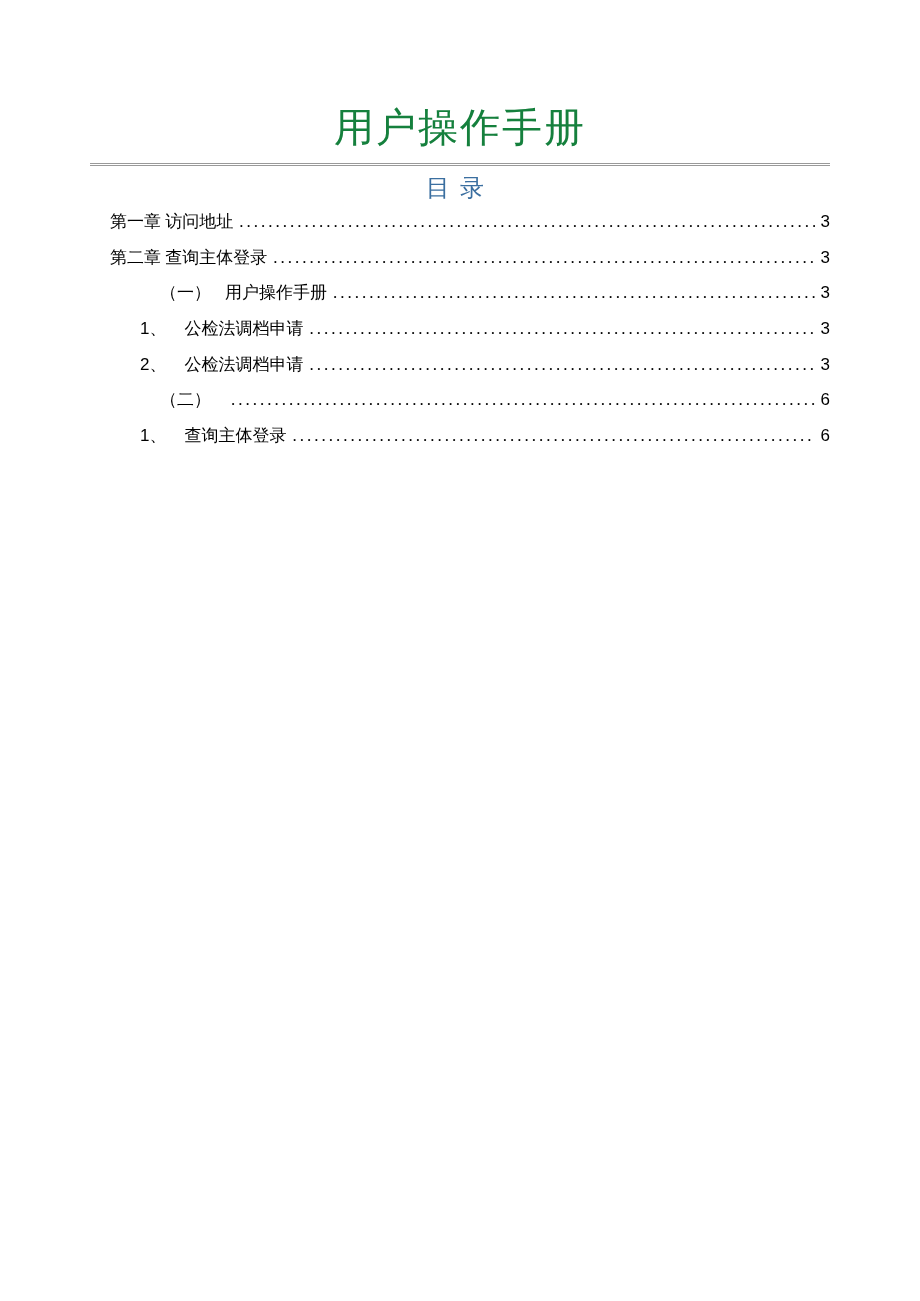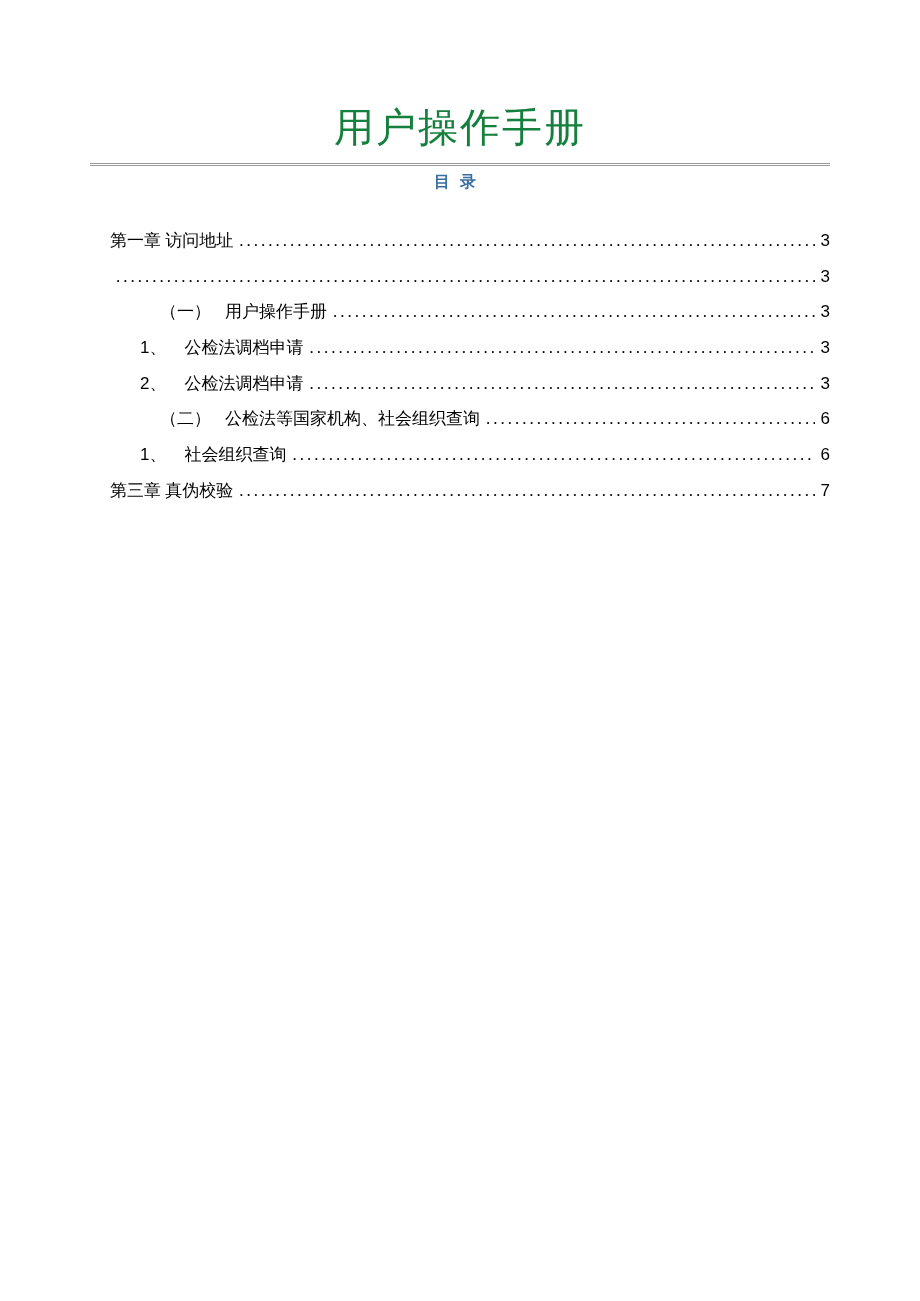--- a/index.html
+++ b/index.html
@@ -23,27 +23,25 @@
       margin-bottom: 8px;
       font-family: Liberation Sans, sans-serif;
     }
     .title-underline {
       border-top: 1px solid #999;
       border-bottom: 1px solid #999;
       height: 3px;
       margin: 0 0 6px 0;
     }
     .toc-heading {
-      font-size: 16px;
+      font-size: 24px;
       text-align: center;
       color: #3b6fa0;
       letter-spacing: 10px;
-      margin-bottom: 30px;
       font-family: "SimSun", "宋体", serif;
-      font-weight: bold;
     }
     .toc {
       font-size: 17px;
       color: #000;
       line-height: 2.1;
     }
     .toc-row {
       display: flex;
       align-items: center;
       white-space: nowrap;
@@ -91,20 +89,21 @@
 
 <div class="toc">
 
   <div class="toc-row level-1">
     <span class="toc-label">第一章 访问地址</span>
     <span class="toc-dots"></span>
     <span class="toc-page">3</span>
   </div>
 
   <div class="toc-row level-1">
+    <span class="toc-label">第二章 查询主体登录</span>
     <span class="toc-dots"></span>
     <span class="toc-page">3</span>
   </div>
 
   <div class="toc-row level-2">
     <span class="toc-num-cn">（一）</span>
     <span class="toc-label">用户操作手册</span>
     <span class="toc-dots"></span>
     <span class="toc-page">3</span>
   </div>
@@ -118,31 +117,25 @@
 
   <div class="toc-row level-3">
     <span class="toc-num">2、</span>
     <span class="toc-label">公检法调档申请</span>
     <span class="toc-dots"></span>
     <span class="toc-page">3</span>
   </div>
 
   <div class="toc-row level-2">
     <span class="toc-num-cn">（二）</span>
-    <span class="toc-label">公检法等国家机构、社会组织查询</span>
     <span class="toc-dots"></span>
     <span class="toc-page">6</span>
   </div>
 
   <div class="toc-row level-3">
     <span class="toc-num">1、</span>
-    <span class="toc-label">社会组织查询</span>
+    <span class="toc-label">查询主体登录</span>
     <span class="toc-dots"></span>
     <span class="toc-page">6</span>
   </div>
 
-  <div class="toc-row level-1">
-    <span class="toc-label">第三章 真伪校验</span>
-    <span class="toc-dots"></span>
-    <span class="toc-page">7</span>
-  </div>
 
 </div>
 
 </body></html>

